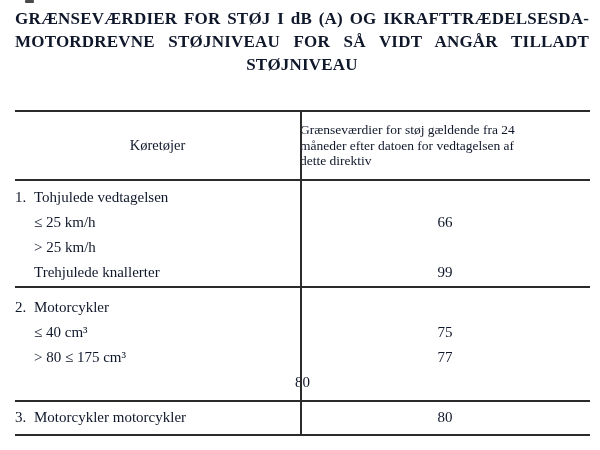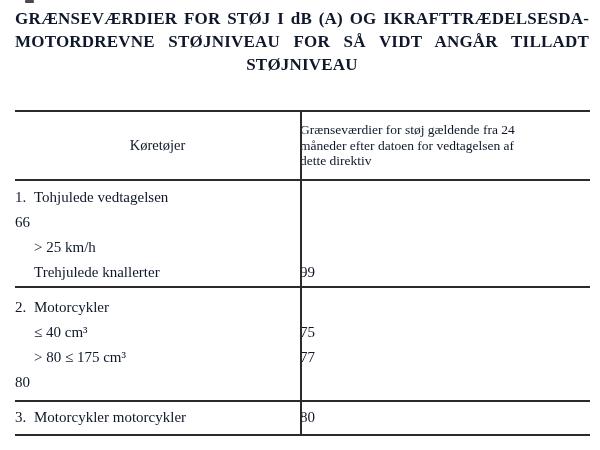--- a/index.html
+++ b/index.html
@@ -58,21 +58,21 @@
   .sec2 { height: 114px; padding-top: 6.5px; border-bottom: 2px solid #2b2b2b; }
   .sec3 { height: 32px; }
   .row { display: flex; align-items: center; height: 25px; }
   .sec3 .row { height: 30px; }
   .cell-l {
     width: 285px; box-sizing: border-box;
     display: flex; align-items: baseline;
     font-size: 15px;
   }
   .num { flex: 0 0 19px; width: 19px; }
-  .cell-r { flex: 1; font-size: 15px; }
+  .cell-r { flex: 1; text-align: center; font-size: 15px; }
 </style>
 </head>
 <body>
 
 <div class="page">
 
   <div class="artifact"></div>
 
   <h1 class="title">
     <div class="tl-j">GRÆNSEVÆRDIER FOR STØJ I dB (A) OG IKRAFTTRÆDELSESDA-</div>
@@ -94,20 +94,24 @@
 
     <div class="sec sec1">
       <div class="row">
         <div class="cell-l">
           <span class="num">1.</span>
           <span class="lbl">Tohjulede vedtagelsen</span>
         </div>
         <div class="cell-r"></div>
       </div>
       <div class="row">
+        <div class="cell-l">
+          <span class="num"></span>
+          <span class="lbl">≤ 25 km/h</span>
+        </div>
         <div class="cell-r">66</div>
       </div>
       <div class="row">
         <div class="cell-l">
           <span class="num"></span>
           <span class="lbl">&gt; 25 km/h</span>
         </div>
       </div>
       <div class="row">
         <div class="cell-l">

